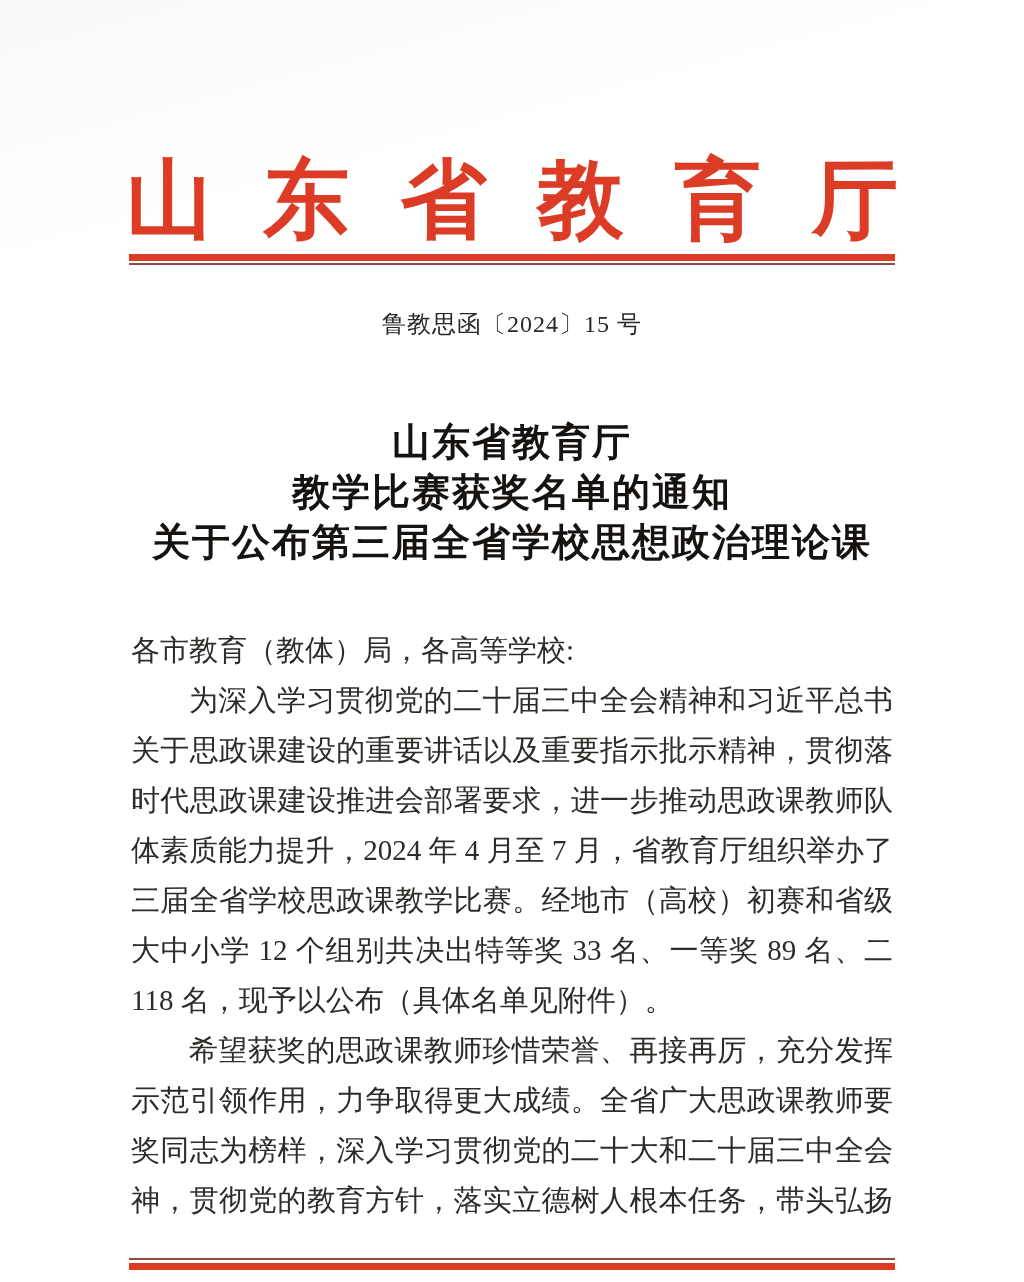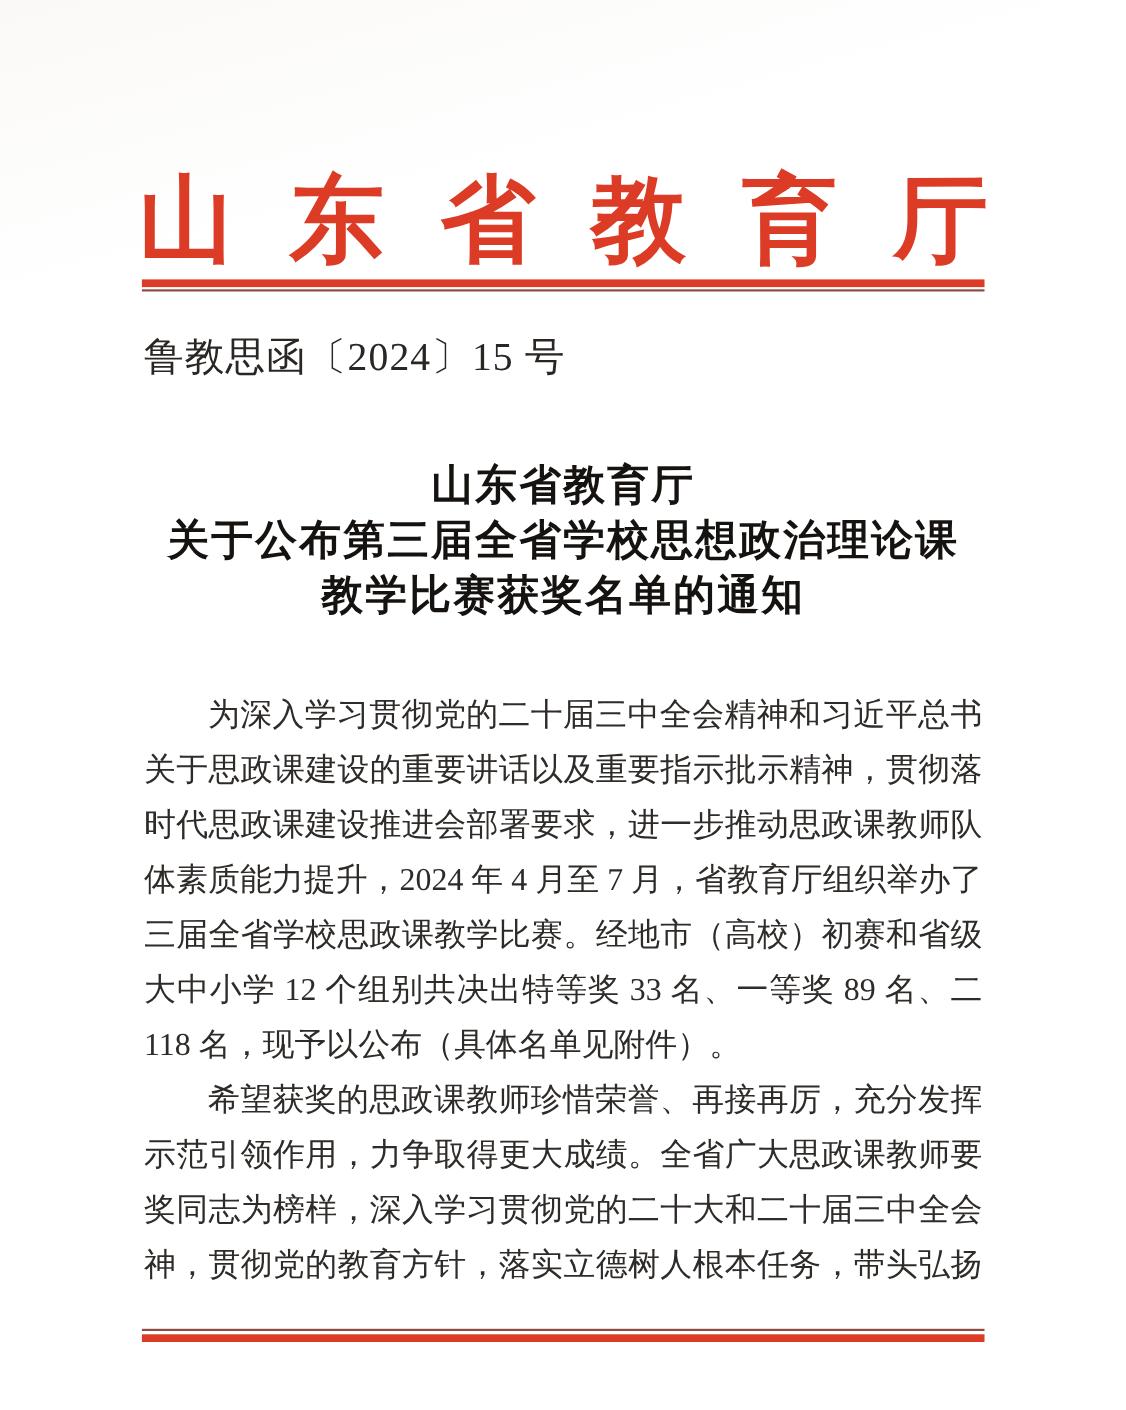--- a/index.html
+++ b/index.html
@@ -33,22 +33,22 @@
   .rule-thick { height: 7px; background: var(--accent-red, #dc3b25); }
   .rule-thin  { height: 2px; background: var(--rule-dark, #8f4b41); }
   .rule-top .rule-thin { margin-top: 2px; }
   .rule-bottom { margin-top: 33px; }
   .rule-bottom .rule-thick { margin-top: 3px; }
 
   
   .doc-number {
     width: 762px;
     margin: 42px auto 0;
-    text-align: left;
-    font-size: 36px;
+    text-align: center;
+    font-size: 24px;
     line-height: 34px;
     letter-spacing: 1px;
     color: #2a2623;
   }
 
   
   .doc-title {
     width: 880px;
     margin: 76px auto 14px;
     text-align: center;
@@ -95,25 +95,26 @@
 
   <div class="rule rule-top">
     <div class="rule-thick"></div>
     <div class="rule-thin"></div>
   </div>
 
   <div class="doc-number">鲁教思函〔2024〕15 号</div>
 
   <h1 class="doc-title">
     <span class="title-line">山东省教育厅</span>
+    <span class="title-line">教学比赛获奖名单的通知</span>
     <span class="title-line">关于公布第三届全省学校思想政治理论课</span>
-    <span class="title-line">教学比赛获奖名单的通知</span>
   </h1>
 
   <div class="body-text" id="body-text">
+      <div class="body-line">各市教育（教体）局，各高等学校:</div>
       <div class="body-line indent justify">为深入学习贯彻党的二十届三中全会精神和习近平总书记</div>
       <div class="body-line justify">关于思政课建设的重要讲话以及重要指示批示精神，贯彻落实新</div>
       <div class="body-line justify">时代思政课建设推进会部署要求，进一步推动思政课教师队伍整</div>
       <div class="body-line justify">体素质能力提升，2024 年 4 月至 7 月，省教育厅组织举办了第</div>
       <div class="body-line justify">三届全省学校思政课教学比赛。经地市（高校）初赛和省级决赛，</div>
       <div class="body-line justify">大中小学 12 个组别共决出特等奖 33 名、一等奖 89 名、二等奖</div>
       <div class="body-line">118 名，现予以公布（具体名单见附件）。</div>
       <div class="body-line indent justify">希望获奖的思政课教师珍惜荣誉、再接再厉，充分发挥榜样</div>
       <div class="body-line justify">示范引领作用，力争取得更大成绩。全省广大思政课教师要以获</div>
       <div class="body-line justify">奖同志为榜样，深入学习贯彻党的二十大和二十届三中全会精</div>

